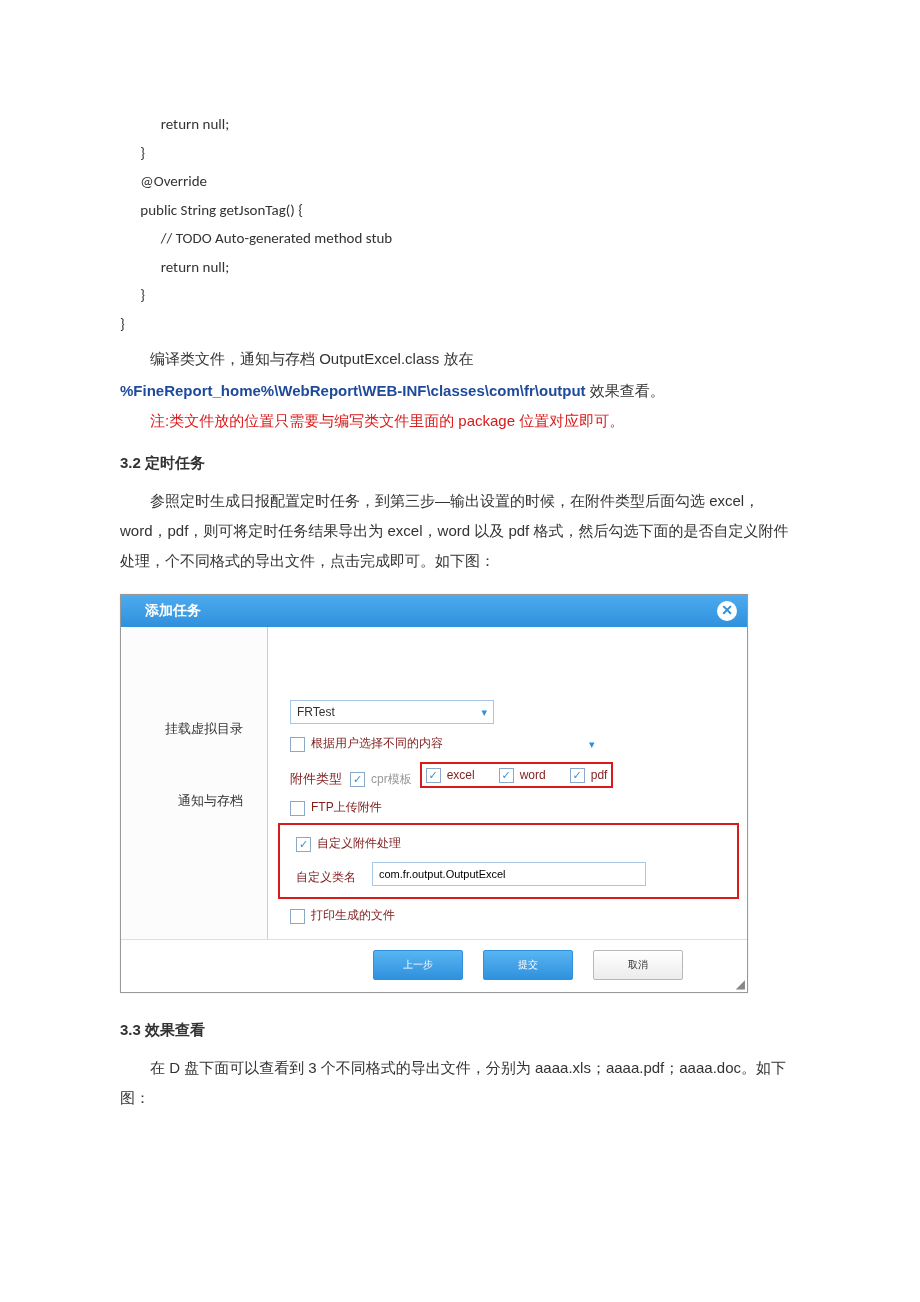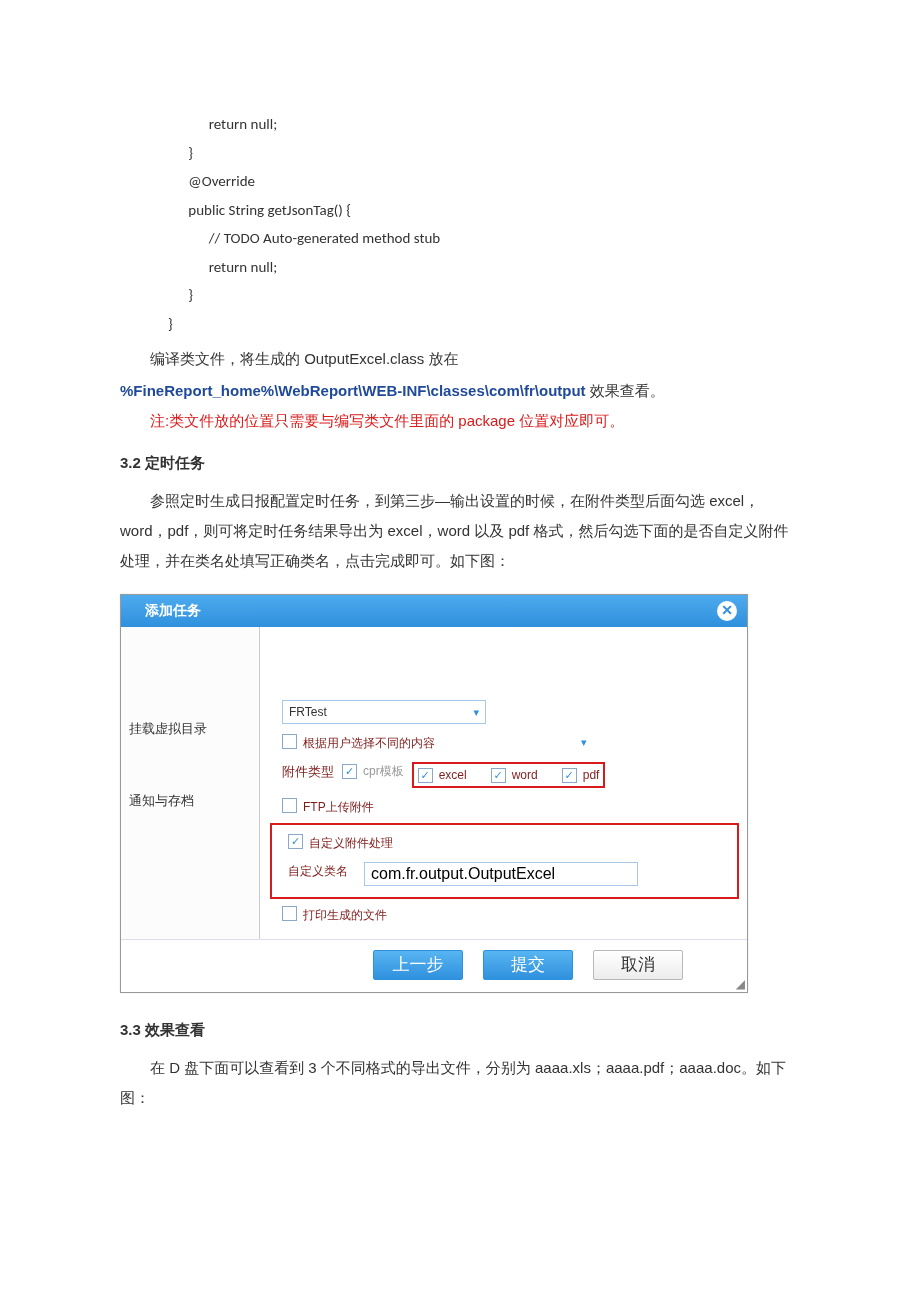--- a/index.html
+++ b/index.html
@@ -15,21 +15,20 @@
     min-height: 1302px;
     box-sizing: border-box;
     padding: 110px 120px 60px 120px;
     line-height: 2.0;
   }
   .code {
     font-family: Calibri, Arial, sans-serif;
     white-space: pre;
     line-height: 1.9;
     margin-bottom: 6px;
-    margin-left: 48px;
   }
   .para {
     text-indent: 2em;
     margin: 2px 0;
   }
   .path { color: #1f4a9a; font-weight: bold; text-align: center; }
   .note { color: #d91a1a; margin-left: 2em; }
   .heading {
     font-weight: bold;
     margin: 12px 0 8px 0;
@@ -62,31 +61,31 @@
   }
   .dlg-body {
     display: flex;
     font-size: 13px;
     line-height: 1.5;
   }
   .dlg-left {
     width: 130px;
     border-right: 1px solid #ccc;
     background: #fcfcfc;
-    padding: 86px 8px 0 0;
-    text-align: left;
+    padding: 86px 16px 0 0;
+    text-align: right;
     color: #333;
   }
   .dlg-left > div { padding: 6px 8px; min-height: 22px; }
   .dlg-right {
     flex: 1;
     padding: 8px 8px 10px 10px;
   }
   .dlg-right > .blank { height: 60px; }
-  .row { padding: 5px 12px; display: flex; align-items: flex-start; flex-wrap: wrap; gap: 4px 6px; position: relative; }
+  .row { padding: 5px 12px; display: flex; align-items: flex-end; flex-wrap: wrap; gap: 4px 6px; position: relative; }
   .combo {
     border: 1px solid #a9c8e6;
     height: 22px;
     width: 190px;
     display: flex;
     align-items: center;
     padding: 0 6px;
     background: #fff;
     justify-content: space-between;
     font-size: 12px;
@@ -118,38 +117,38 @@
   }
   .custom-block {
     border: 2px solid #d91a1a;
     margin: 2px 0;
     padding: 4px 4px 6px 4px;
   }
   .textfield {
     border: 1px solid #a9c8e6;
     height: 22px;
     padding: 0 6px;
-    font-size: 16px;
+    font-size: 11px;
     width: 260px;
   }
   .dlg-footer {
     text-align: right;
     padding: 10px 64px 12px 0;
     display: flex;
     justify-content: flex-end;
     gap: 20px;
     border-top: 1px solid #dde;
   }
   .btn {
     min-width: 88px;
     height: 28px;
     display: inline-flex;
     align-items: center;
     justify-content: center;
-    font-size: 17px;
+    font-size: 10px;
     border-radius: 2px;
     cursor: pointer;
   }
   .btn.primary {
     background: linear-gradient(#58b5f2, #2f90dd);
     color: #fff;
     border: 1px solid #2f90dd;
   }
   .btn.default {
     background: linear-gradient(#fff, #ececec);
@@ -170,32 +169,32 @@
 
   <div class="code">            return null;
       }
       @Override
       public String getJsonTag() {
             // TODO Auto-generated method stub
             return null;
       }
 }</div>
 
-  <div class="para">编译类文件，将生成的 OutputExcel.class 放在</div>
+  <div class="para">编译类文件，通知与存档 OutputExcel.class 放在</div>
 
   <div>
     <span class="path">%FineReport_home%\WebReport\WEB-INF\classes\com\fr\output</span>
     <span>效果查看。</span>
   </div>
 
   <div class="note">注:类文件放的位置只需要与编写类文件里面的 package 位置对应即可。</div>
 
   <div class="heading">3.2 定时任务</div>
 
-  <div class="para" style="text-indent:2em">参照定时生成日报配置定时任务，到第三步—输出设置的时候，在附件类型后面勾选 excel，word，pdf，则可将定时任务结果导出为 excel，word 以及 pdf 格式，然后勾选下面的是否自定义附件处理，并在类名处填写正确类名，点击完成即可。如下图：</div>
+  <div class="para" style="text-indent:2em">参照定时生成日报配置定时任务，到第三步—输出设置的时候，在附件类型后面勾选 excel，word，pdf，则可将定时任务结果导出为 excel，word 以及 pdf 格式，然后勾选下面的是否自定义附件处理，个不同格式的导出文件，点击完成即可。如下图：</div>
 
   <div class="dialog-wrap">
     <div class="dlg-title">
       <span>添加任务</span>
       <span class="dlg-close">✕</span>
     </div>
     <div class="dlg-body">
       <div class="dlg-left">
         <div>挂载虚拟目录</div>
         <div style="height:26px"></div>

